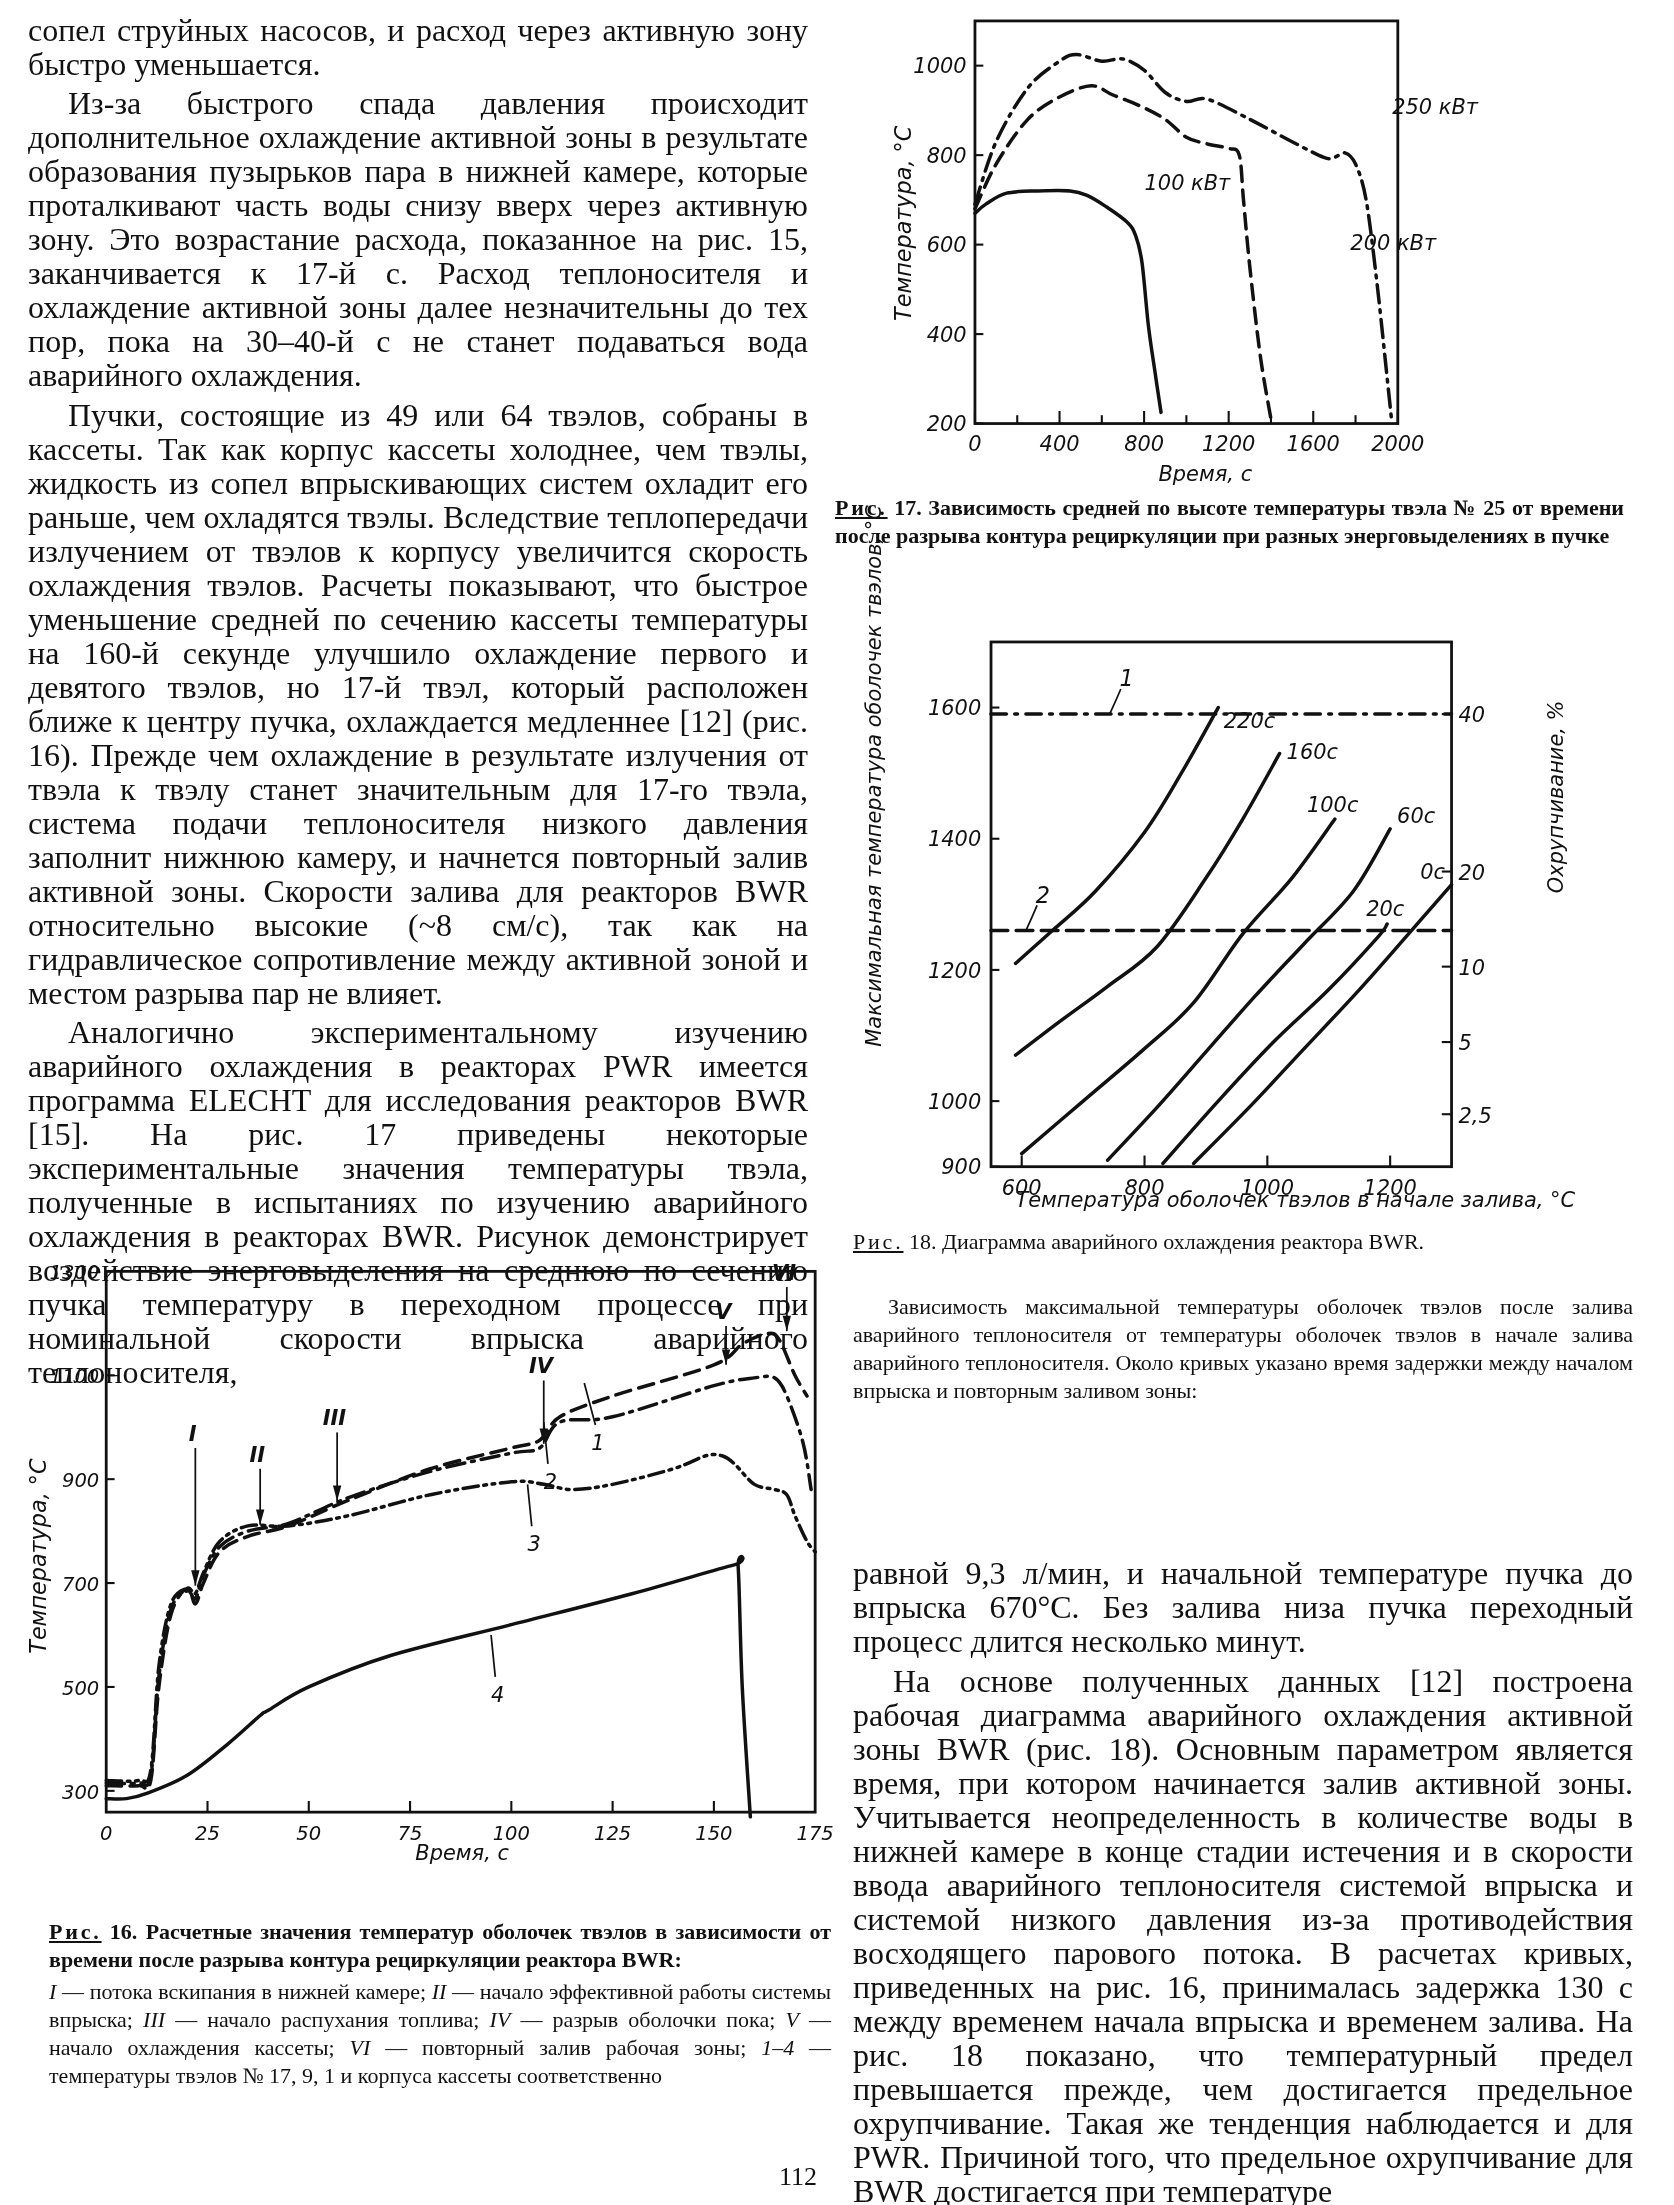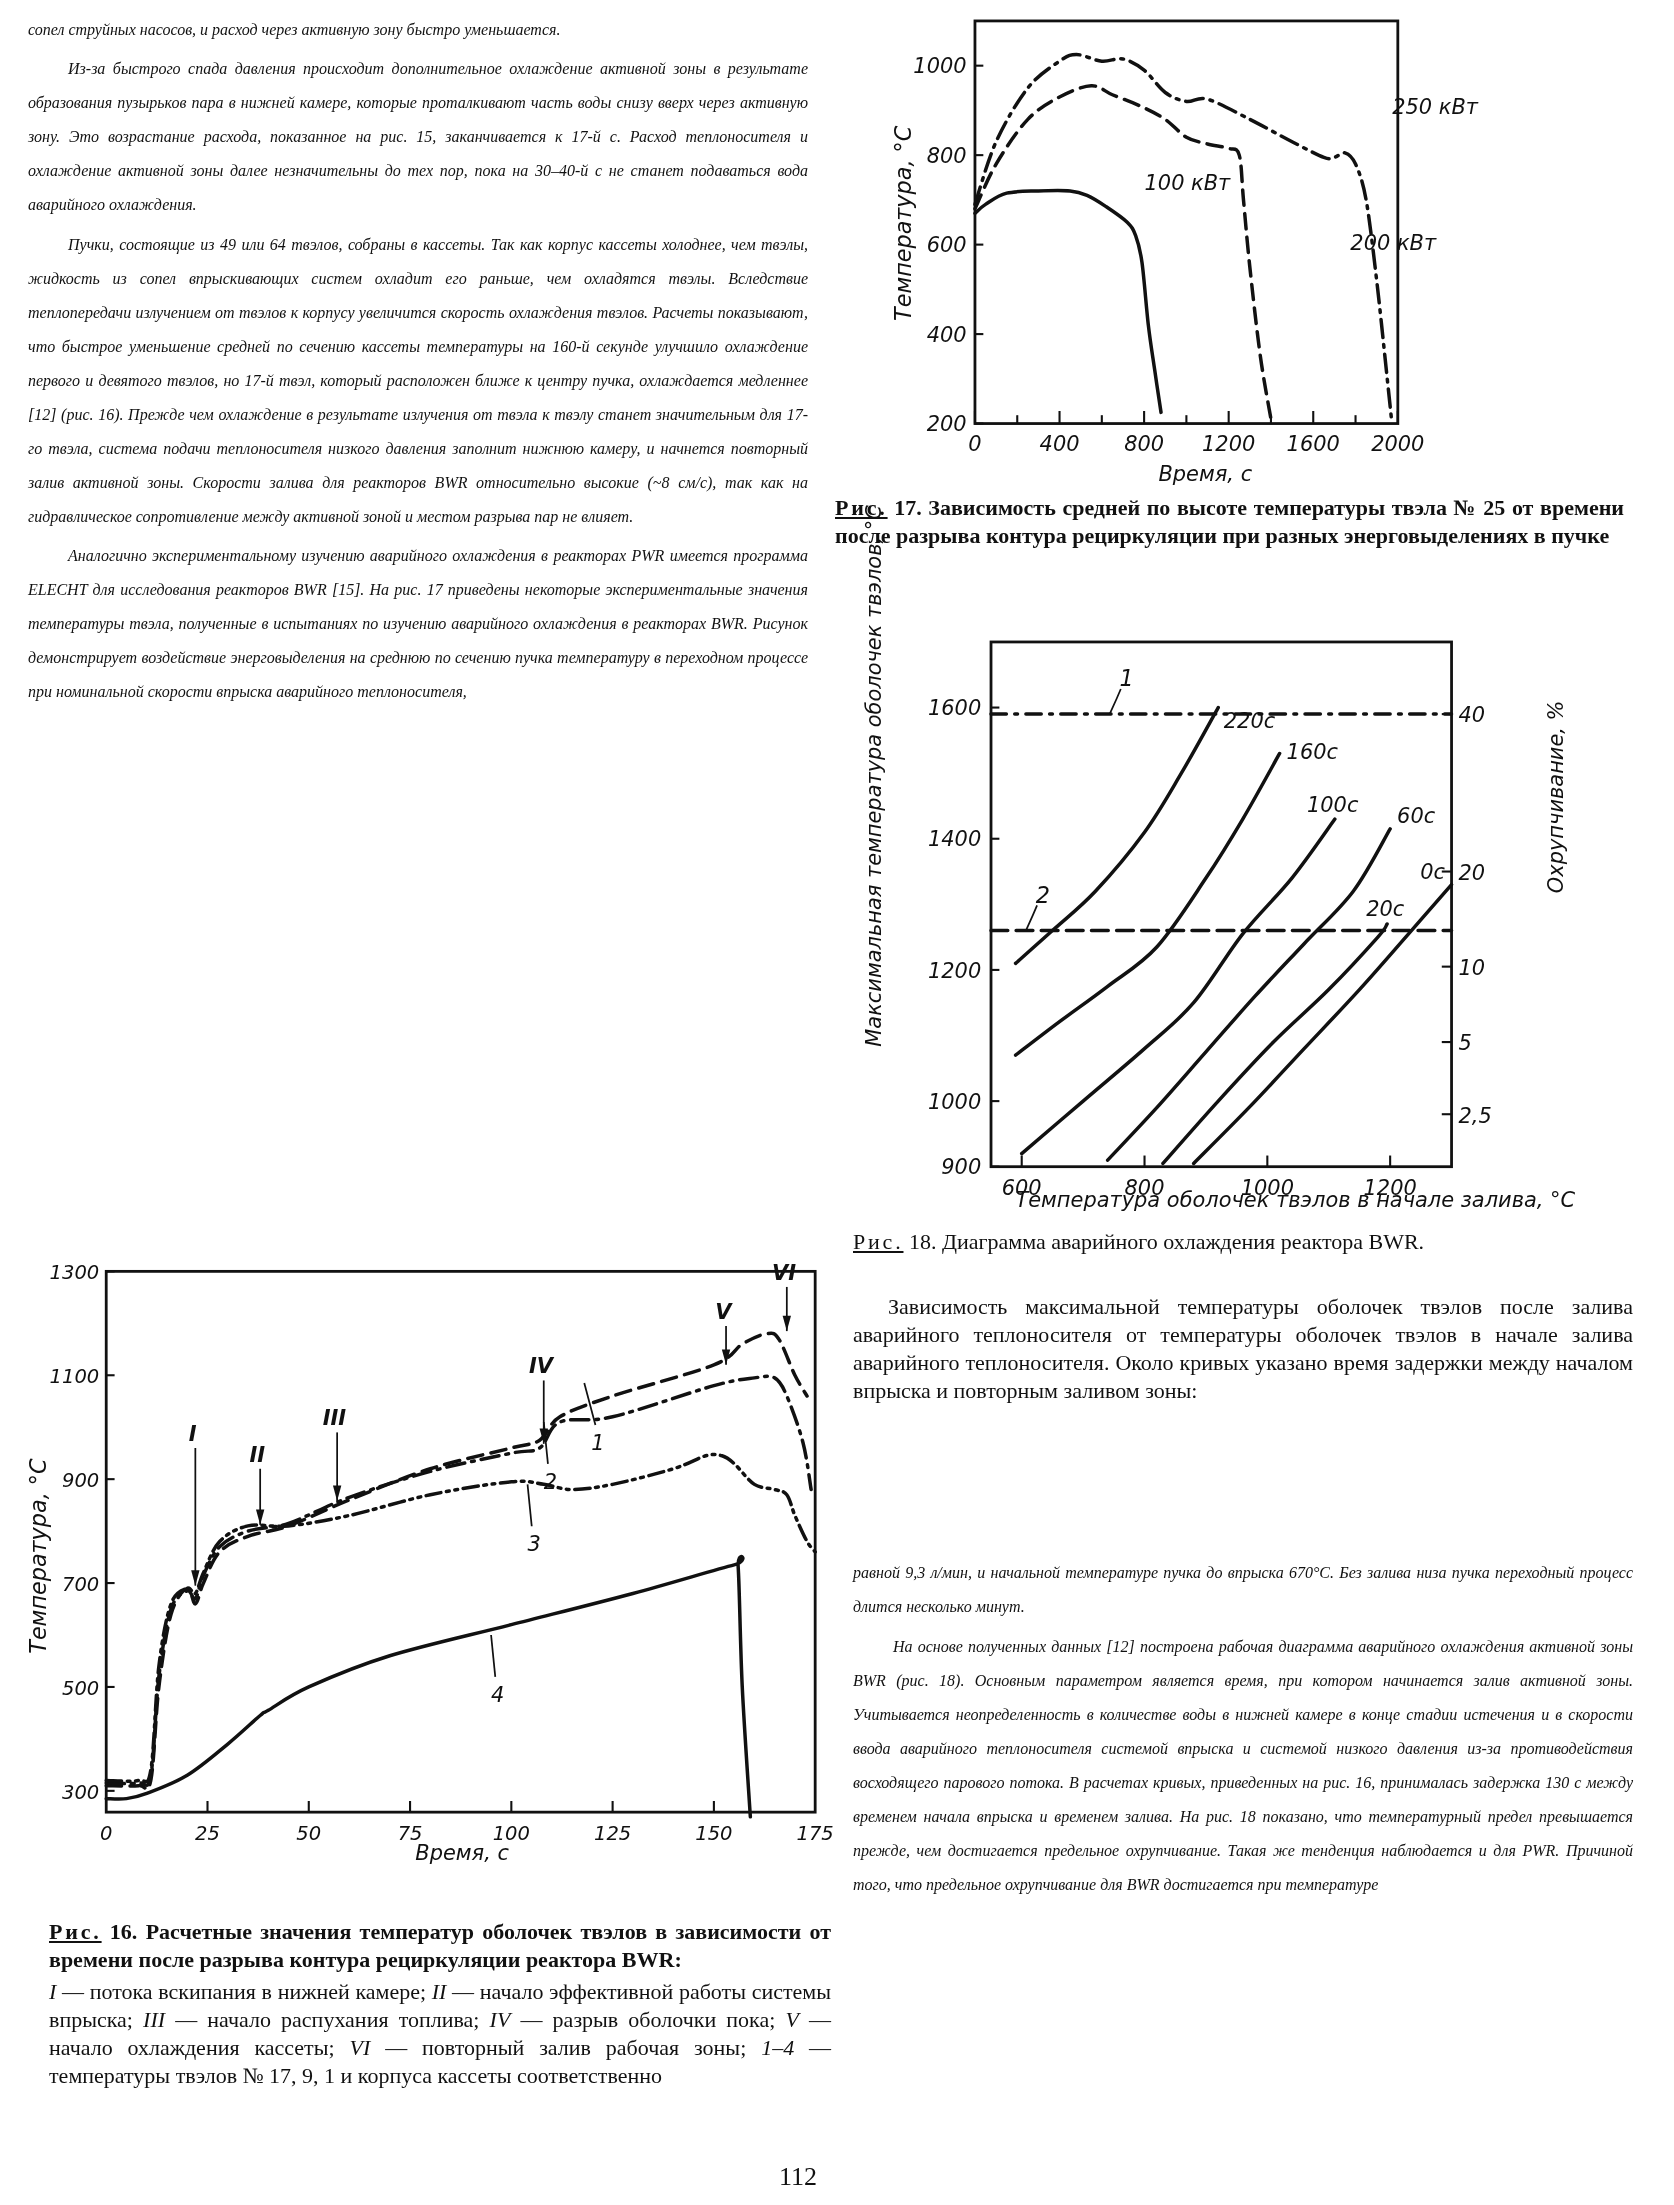--- a/index.html
+++ b/index.html
@@ -1,18 +1,18 @@
 <!DOCTYPE html>
 <html style="font-size:11px"><head>
 <meta charset="utf-8">
 <style>
   html, body { margin: 0; padding: 0; background: #ffffff; }
   body { width: 1675px; height: 2205px; position: relative; overflow: hidden;
          font-family: "Liberation Serif", "DejaVu Serif", serif; color: #111; }
-  .col { position: absolute; font-size: 16px; line-height: 34px; text-align: justify; font-style: italic; }
+  .col { position: absolute; font-size: 32px; line-height: 34px; text-align: justify; }
   .col p { margin: 0 0 5.6px 0; text-indent: 0; }
   .col p.ind { text-indent: 40px; }
   #col-left-top { left: 28px; top: 12.6px; width: 780px; }
   #col-right-bottom { left: 853px; top: 1556px; width: 780px; }
   .cap { position: absolute; font-size: 22px; line-height: 28px; text-align: justify; }
   .cap .bold { font-weight: bold; }
   .cap .sp { letter-spacing: 2.8px; text-decoration: underline; }
   .cap p { margin: 0 0 4.2px 0; }
   .cap p.ind { text-indent: 35px; margin-top: 37px; }
   .cap i { font-style: italic; }

